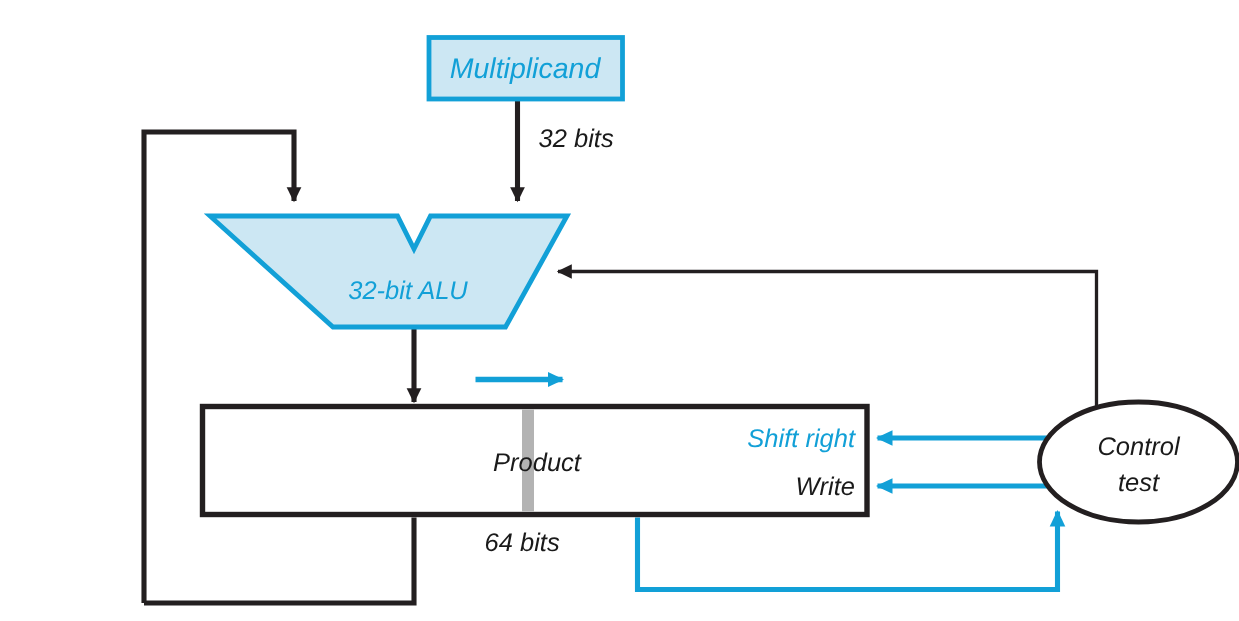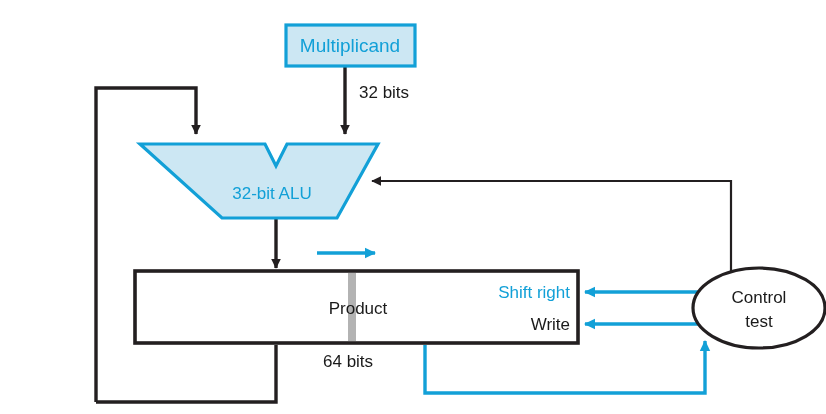--- a/index.html
+++ b/index.html
@@ -9,20 +9,21 @@
   }
   body {
     font-family: "Liberation Sans", sans-serif;
   }
   #stage {
     position: relative;
     width: 826px;
     height: 414px;
     background: #ffffff;
     overflow: hidden;
+    font-style: italic;
   }
   #diagram {
     position: absolute;
     left: 0;
     top: 0;
     width: 826px;
     height: 414px;
   }
   text {
     font-family: "Liberation Sans", sans-serif;

